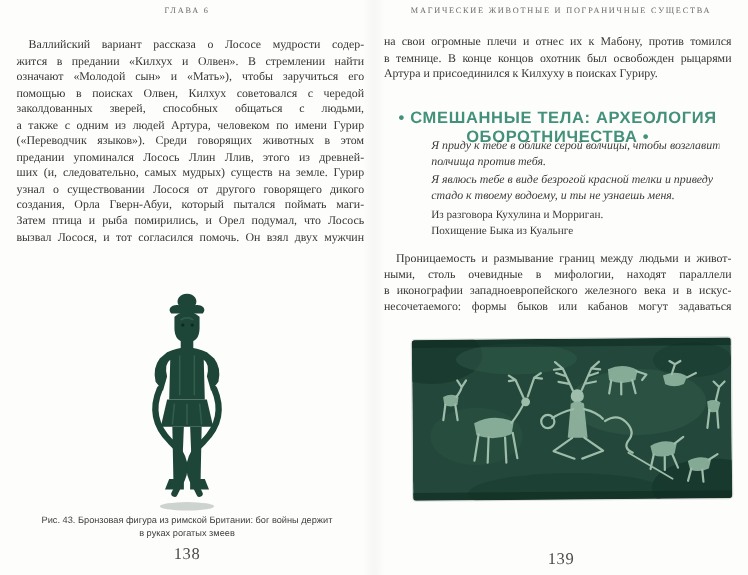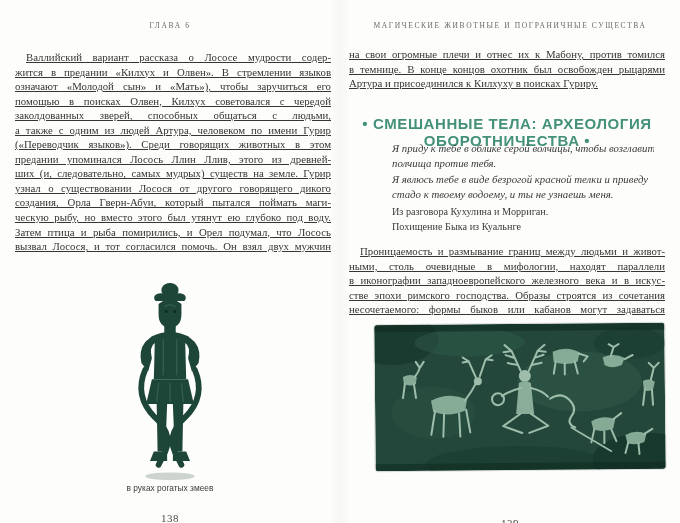--- a/index.html
+++ b/index.html
@@ -3,89 +3,88 @@
 <meta charset="utf-8">
 <style>
   html,body{margin:0;padding:0;}
   body{
     width:680px;height:523px;position:relative;overflow:hidden;
     background:#fdfdfb;
     font-family:"Liberation Serif", serif;
     color:#343434;
   }
   .spread{position:absolute;inset:0;}
-  .page{position:absolute;top:16px;width:340px;height:499px;}
+  .page{position:absolute;top:0;width:340px;height:499px;}
   .page-left{left:0;}
   .page-right{left:340px;}
   
   .spine{position:absolute;left:330px;top:0;width:20px;height:523px;
     background:linear-gradient(90deg,rgba(0,0,0,0) 0%,rgba(60,60,60,.035) 50%,rgba(0,0,0,0) 100%);}
 
   .running-head{
     position:absolute;top:5px;left:10px;right:10px;text-align:center;
     font-size:7.5px;letter-spacing:1.6px;color:#6a6a6a;
     font-family:"Liberation Serif", serif;
   }
   .text-col{position:absolute;width:316px;}
   .page-left .text-col{left:15px;}
   .page-right .text-col{left:9px;}
 
-  .body-text{font-size:10.8px;line-height:14.55px;color:#363636;text-decoration:underline;}
+  .body-text{font-size:10.8px;line-height:14.55px;color:#363636;}
   .body-text .tline{height:14.55px;overflow:hidden;white-space:nowrap;}
   .tline.just{text-align:justify;text-align-last:justify;white-space:normal;}
   .indent-first .tline:first-child{text-indent:11px;}
 
   .section-heading{
     position:absolute;left:9px;width:316px;text-align:center;
     font-family:"Liberation Sans", sans-serif;
     font-size:15px;font-weight:bold;letter-spacing:.6px;color:#43917a;
   }
   .quote{font-size:10.8px;line-height:15.4px;font-style:italic;color:#3a3a3a;}
   .quote .tline{white-space:nowrap;overflow:hidden;}
   .quote-source{font-size:10.2px;line-height:14.6px;color:#3a3a3a;}
 
   .figure-caption{
     position:absolute;left:6px;width:328px;text-align:center;
     font-family:"Liberation Sans", sans-serif;
     font-size:8.4px;line-height:12px;color:#3c3c3c;
   }
   .page-number{
     position:absolute;left:0;width:340px;text-align:center;
-    font-size:11px;color:#4a4a4a;letter-spacing:.5px;
+    font-size:15px;color:#4a4a4a;letter-spacing:.5px;
   }
 
   .figurine-wrap{position:absolute;top:266px;left:50%;transform:translateX(-50%);}
   .plate-wrap{
     position:absolute;top:308px;left:35px;width:290px;height:146px;
     transform:rotate(-.5deg);border-radius:3px;overflow:hidden;
     box-shadow:0 0 0 1px rgba(20,50,40,.15);
   }
 </style>
 </head>
 <body>
 
 <div class="spread">
   <div class="spine"></div>
 
   <div class="page page-left">
     <div class="running-head">ГЛАВА 6</div>
 
     <div class="text-col body-text indent-first" style="top:34px">
         <div class="tline just">Валлийский вариант рассказа о Лососе мудрости содер-</div>
-        <div class="tline just">жится в предании «Килхух и Олвен». В стремлении языков</div>
+        <div class="tline just">жится в предании «Килхух и Олвен». В стремлении найти</div>
         <div class="tline just">означают «Молодой сын» и «Мать»), чтобы заручиться его</div>
         <div class="tline just">помощью в поисках Олвен, Килхух советовался с чередой</div>
         <div class="tline just">заколдованных зверей, способных общаться с людьми,</div>
         <div class="tline just">а также с одним из людей Артура, человеком по имени Гурир</div>
         <div class="tline just">(«Переводчик языков»). Среди говорящих животных в этом</div>
         <div class="tline just">предании упоминался Лосось Ллин Ллив, этого из древней-</div>
         <div class="tline just">ших (и, следовательно, самых мудрых) существ на земле. Гурир</div>
         <div class="tline just">узнал о существовании Лосося от другого говорящего дикого</div>
         <div class="tline just">создания, Орла Гверн-Абуи, который пытался поймать маги-</div>
-        <div class="tline just">ческую рыбу, но вместо этого был утянут ею глубоко под воду.</div>
         <div class="tline just">Затем птица и рыба помирились, и Орел подумал, что Лосось</div>
         <div class="tline just">вызвал Лосося, и тот согласился помочь. Он взял двух мужчин</div>
       </div>
 
     <div class="figurine-wrap">
       <svg width="96" height="200" viewBox="0 0 100 210" aria-hidden="true">
         <ellipse cx="50" cy="204" rx="26" ry="4" fill="#40574d" opacity=".25"></ellipse>
 
         <path d="M24 92 Q12 120 34 142 Q56 162 42 184 L38 192" stroke="#1e4638" stroke-width="6" fill="none" stroke-linecap="round"></path>
         <path d="M76 92 Q88 120 66 142 Q44 162 58 184 L62 192" stroke="#1e4638" stroke-width="6" fill="none" stroke-linecap="round"></path>
@@ -114,20 +113,21 @@
             <path d="M50 106 L50 126"></path>
             <path d="M62 106 L64 126"></path>
           <path d="M44 26 Q50 22 56 26"></path>
         </g>
         <circle cx="46" cy="31" r="1.6" fill="#0e2a20"></circle>
         <circle cx="55" cy="31" r="1.6" fill="#0e2a20"></circle>
       </svg>
     </div>
 
     <div class="figure-caption" style="top:466px">
+        <div class="tline">Рис. 43. Бронзовая фигура из римской Британии: бог войны держит</div>
         <div class="tline">в руках рогатых змеев</div>
       </div>
 
     <div class="page-number" style="top:496px">138</div>
   </div>
 
   <div class="page page-right">
     <div class="running-head">МАГИЧЕСКИЕ ЖИВОТНЫЕ И ПОГРАНИЧНЫЕ СУЩЕСТВА</div>
 
     <div class="text-col body-text" style="top:31px">
@@ -147,21 +147,20 @@
 
     <div class="text-col quote-source" style="top:189px;left:52px;width:262px">
         <div class="tline">Из разговора Кухулина и Морриган.</div>
         <div class="tline">Похищение Быка из Куальнге</div>
       </div>
 
     <div class="text-col body-text indent-first" style="top:228px">
         <div class="tline just">Проницаемость и размывание границ между людьми и живот-</div>
         <div class="tline just">ными, столь очевидные в мифологии, находят параллели</div>
         <div class="tline just">в иконографии западноевропейского железного века и в искус-</div>
-        <div class="tline just">стве эпохи римского господства. Образы строятся из сочетания</div>
         <div class="tline just">несочетаемого: формы быков или кабанов могут задаваться</div>
       </div>
 
     <div class="plate-wrap">
       <svg width="290" height="146" viewBox="0 0 290 146" aria-hidden="true">
         <rect width="290" height="146" fill="#23483b"></rect>
 
         <ellipse cx="18" cy="14" rx="46" ry="26" fill="#14332a" opacity=".6"></ellipse>
         <ellipse cx="272" cy="136" rx="55" ry="26" fill="#112d24" opacity=".55"></ellipse>
         <ellipse cx="140" cy="140" rx="90" ry="18" fill="#183c30" opacity=".55"></ellipse>

